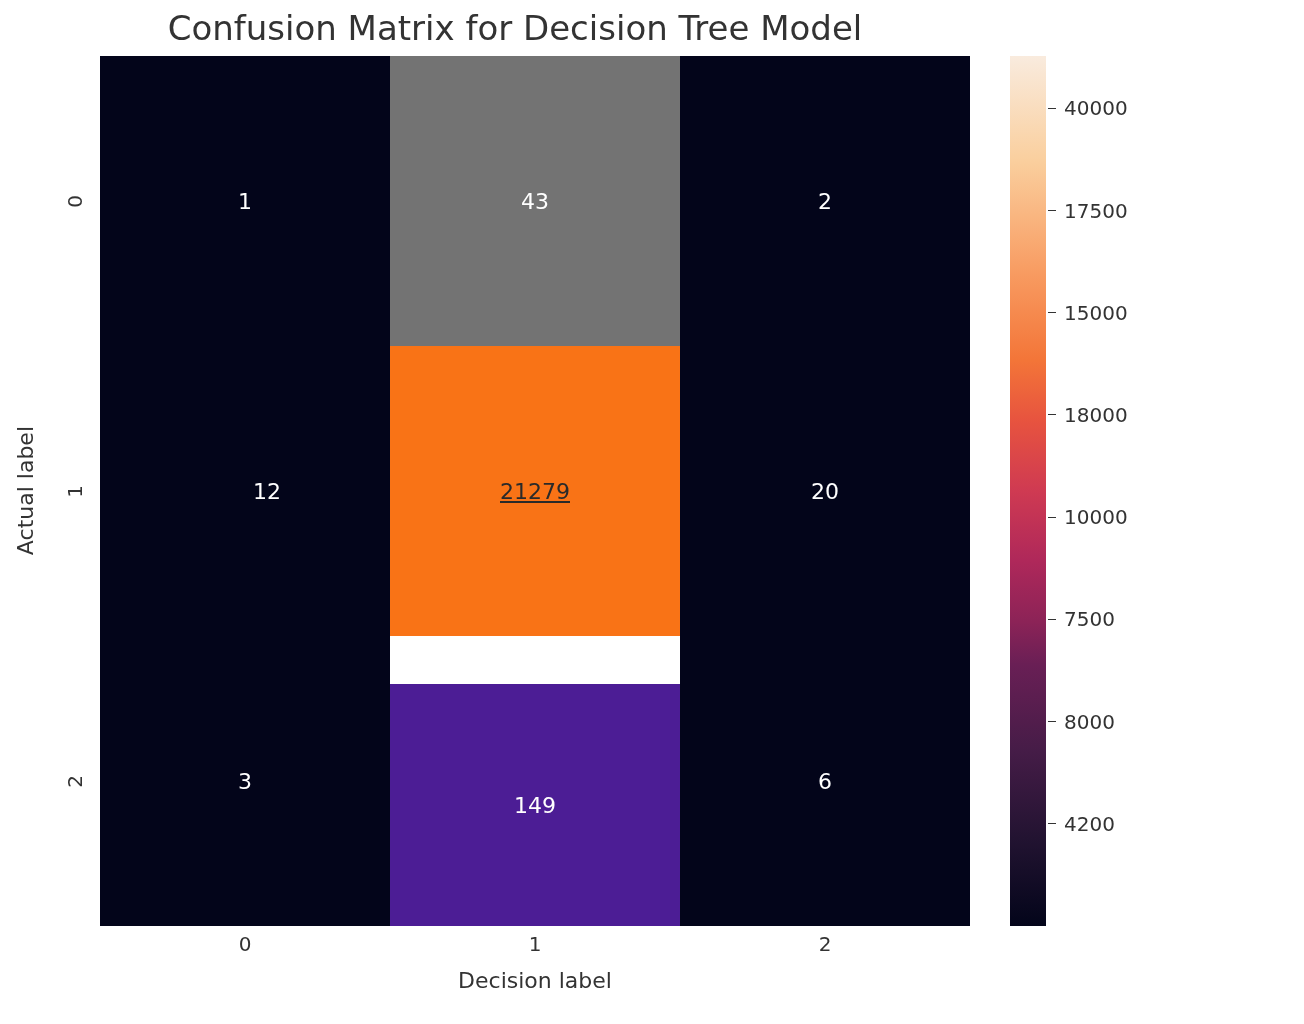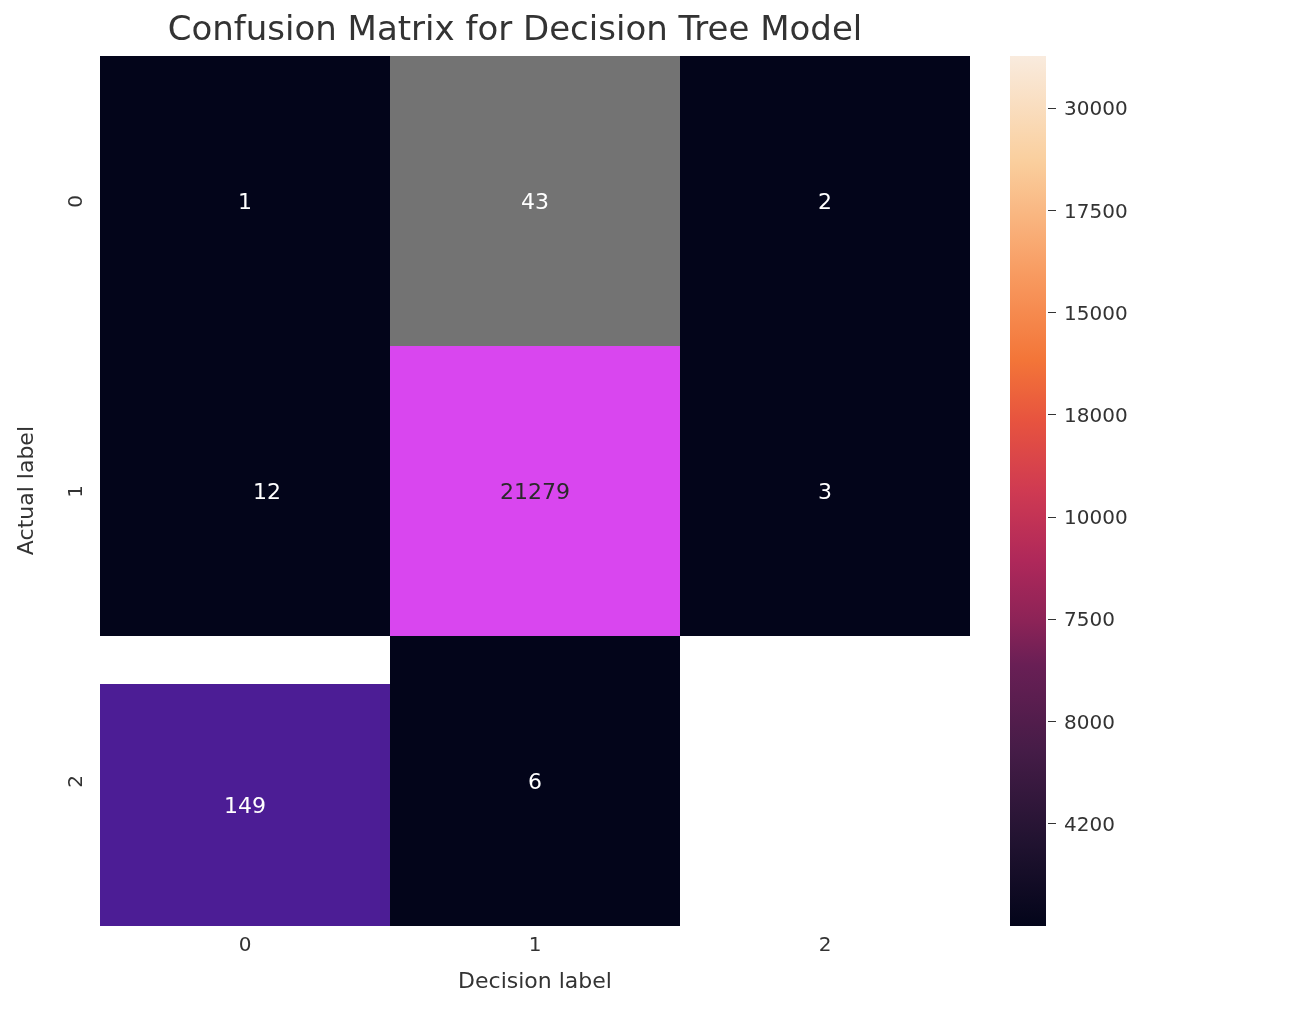--- a/index.html
+++ b/index.html
@@ -150,21 +150,22 @@
 <div class="figure">
 
   <div class="title">Confusion Matrix for Decision Tree Model</div>
 
   <div class="heatmap">
     <div class="cell" style="background: rgb(3, 5, 26); color: rgb(255, 255, 255);">1</div>
     <div class="cell" style="background: #737373; color: rgb(255, 255, 255);">43</div>
     <div class="cell" style="background: rgb(3, 5, 26); color: rgb(255, 255, 255);">2</div>
 
     <div class="cell" style="background: rgb(3, 5, 26); color: rgb(255, 255, 255); padding-left: 44px;">12</div>
-    <div class="cell" style="background: #d946ef; color: rgb(42, 42, 42);">21279</div>
+    <div class="cell" style="background: #f97316; color: rgb(42, 42, 42); text-decoration: underline;">21279</div>
+    <div class="cell" style="background: rgb(3, 5, 26); color: rgb(255, 255, 255);">20</div>
 
     <div class="cell" style="background: rgb(3, 5, 26); color: rgb(255, 255, 255);">3</div>
     <div class="cell" style="background: #4c1d95; color: rgb(255, 255, 255); margin-top: 48px;">149</div>
     <div class="cell" style="background: rgb(3, 5, 26); color: rgb(255, 255, 255);">6</div>
   </div>
 
   <div class="xticks">
     <span>0</span>
     <span>1</span>
     <span>2</span>
@@ -185,16 +186,16 @@
   <div class="cbar-track"></div>
   <div class="cbar-ticks">
 
   <div class="cbar-tick" style="top: 755.787px;">4200</div>
       <div class="cbar-tick" style="top: 653.573px;">8000</div>
       <div class="cbar-tick" style="top: 551.36px;">7500</div>
       <div class="cbar-tick" style="top: 449.146px;">10000</div>
       <div class="cbar-tick" style="top: 346.933px;">18000</div>
       <div class="cbar-tick" style="top: 244.719px;">15000</div>
       <div class="cbar-tick" style="top: 142.506px;">17500</div>
-      <div class="cbar-tick" style="top: 40.2924px;">30000</div>
+      <div class="cbar-tick" style="top: 40.2924px;">40000</div>
     </div>
 
 </div>
 
 </body></html>

